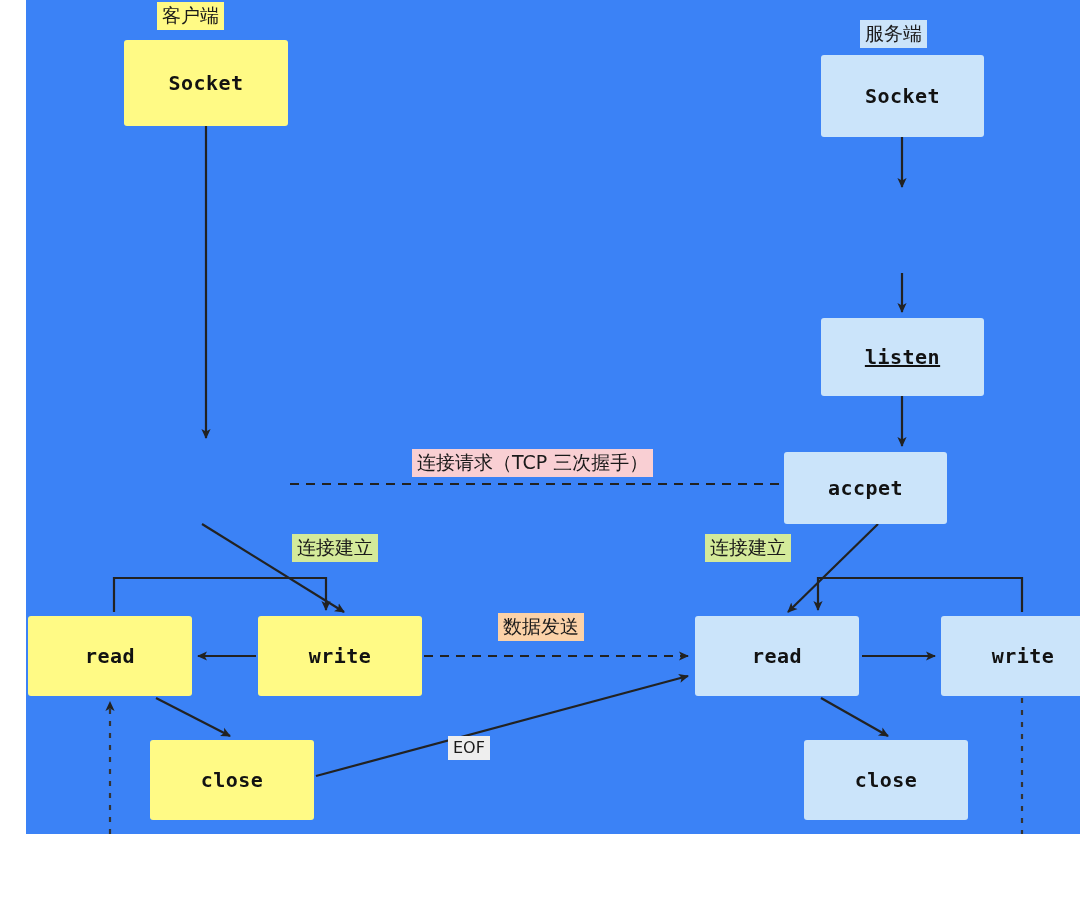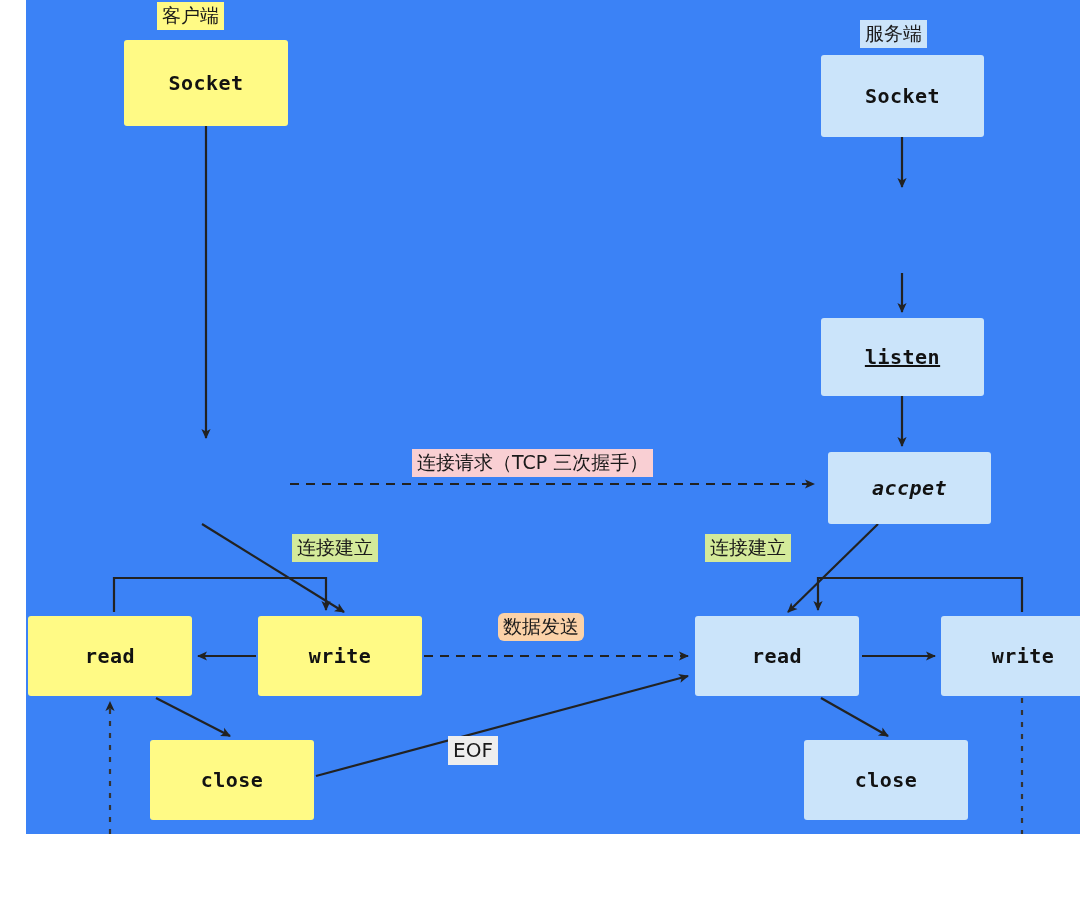--- a/index.html
+++ b/index.html
@@ -11,22 +11,22 @@
         font-size:20px;font-weight:700;color:#121212;letter-spacing:.5px;
         border-radius:3px;}
   .node.client{background:#fffa85;}
   .node.server{background:#cbe4fa;}
   .tag{position:absolute;display:inline-block;padding:2px 5px;white-space:nowrap;
        font-family:"DejaVu Sans","Liberation Sans",sans-serif;font-size:19px;color:#1a1a1a;line-height:1.25;}
   .tag.yellow{background:#fffa85;}
   .tag.blue{background:#cbe4fa;}
   .tag.pink{background:#f9cfd3;}
   .tag.green{background:#d4ea9a;}
-  .tag.orange{background:#fbd2a8;border-radius:6px;}
-  .tag.grey{background:#eeeeee;font-size:20px;}
+  .tag.orange{background:#fbd2a8;}
+  .tag.grey{background:#eeeeee;font-size:16px;}
 </style>
 </head>
 <body>
 
 <div id="stage">
 
   <svg id="wires" viewBox="0 0 1080 915">
     <defs>
       <marker id="ah" markerWidth="11" markerHeight="11" refX="9" refY="5.2" orient="auto" markerUnits="userSpaceOnUse">
         <path d="M0,0.6 L10,5.2 L0,9.8 L2.4,5.2 Z" fill="#222"></path>
@@ -74,21 +74,21 @@
   <span class="tag yellow" style="left:131px;top:2px;">客户端</span>
   <span class="tag blue" style="left:834px;top:20px;">服务端</span>
 
   <div class="node client" style="left:98px;top:40px;width:164px;height:86px;">Socket</div>
   <div class="node client" style="left:2px;top:616px;width:164px;height:80px;">read</div>
   <div class="node client" style="left:232px;top:616px;width:164px;height:80px;">write</div>
   <div class="node client" style="left:124px;top:740px;width:164px;height:80px;">close</div>
 
   <div class="node server" style="left:795px;top:55px;width:163px;height:82px;">Socket</div>
   <div class="node server" style="left:795px;top:318px;width:163px;height:78px;text-decoration:underline;">listen</div>
-  <div class="node server" style="left:802px;top:452px;width:163px;height:72px;font-style:italic;">accpet</div>
+  <div class="node server" style="left:758px;top:452px;width:163px;height:72px;">accpet</div>
   <div class="node server" style="left:669px;top:616px;width:164px;height:80px;">read</div>
   <div class="node server" style="left:915px;top:616px;width:164px;height:80px;">write</div>
   <div class="node server" style="left:778px;top:740px;width:164px;height:80px;">close</div>
 
   <span class="tag pink" style="left:386px;top:449px;">连接请求（TCP 三次握手）</span>
   <span class="tag green" style="left:266px;top:534px;">连接建立</span>
   <span class="tag green" style="left:679px;top:534px;">连接建立</span>
   <span class="tag orange" style="left:472px;top:613px;">数据发送</span>
   <span class="tag grey" style="left:422px;top:736px;">EOF</span>
   <span class="tag orange" style="left:490px;top:885px;">数据发送</span>

